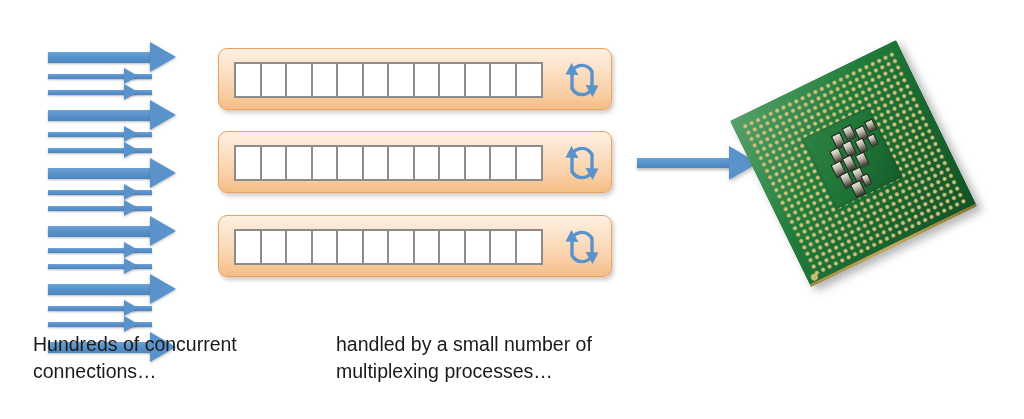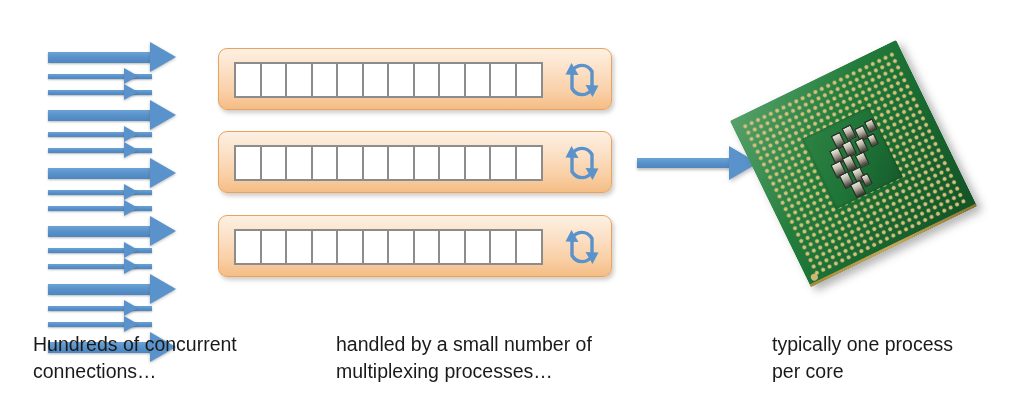--- a/index.html
+++ b/index.html
@@ -370,16 +370,14 @@
         </div>
       <div class="notch"></div>
       <div class="edge-gold"></div>
     </div>
   </div>
 
   <div class="caption" id="caption-middle">handled by a small number of
 multiplexing processes…</div>
   <div class="caption" id="caption-left">Hundreds of concurrent
 connections…</div>
-  <div class="caption" id="caption-right">typically one process
-per core</div>
 
 </div>
 
 </body></html>

